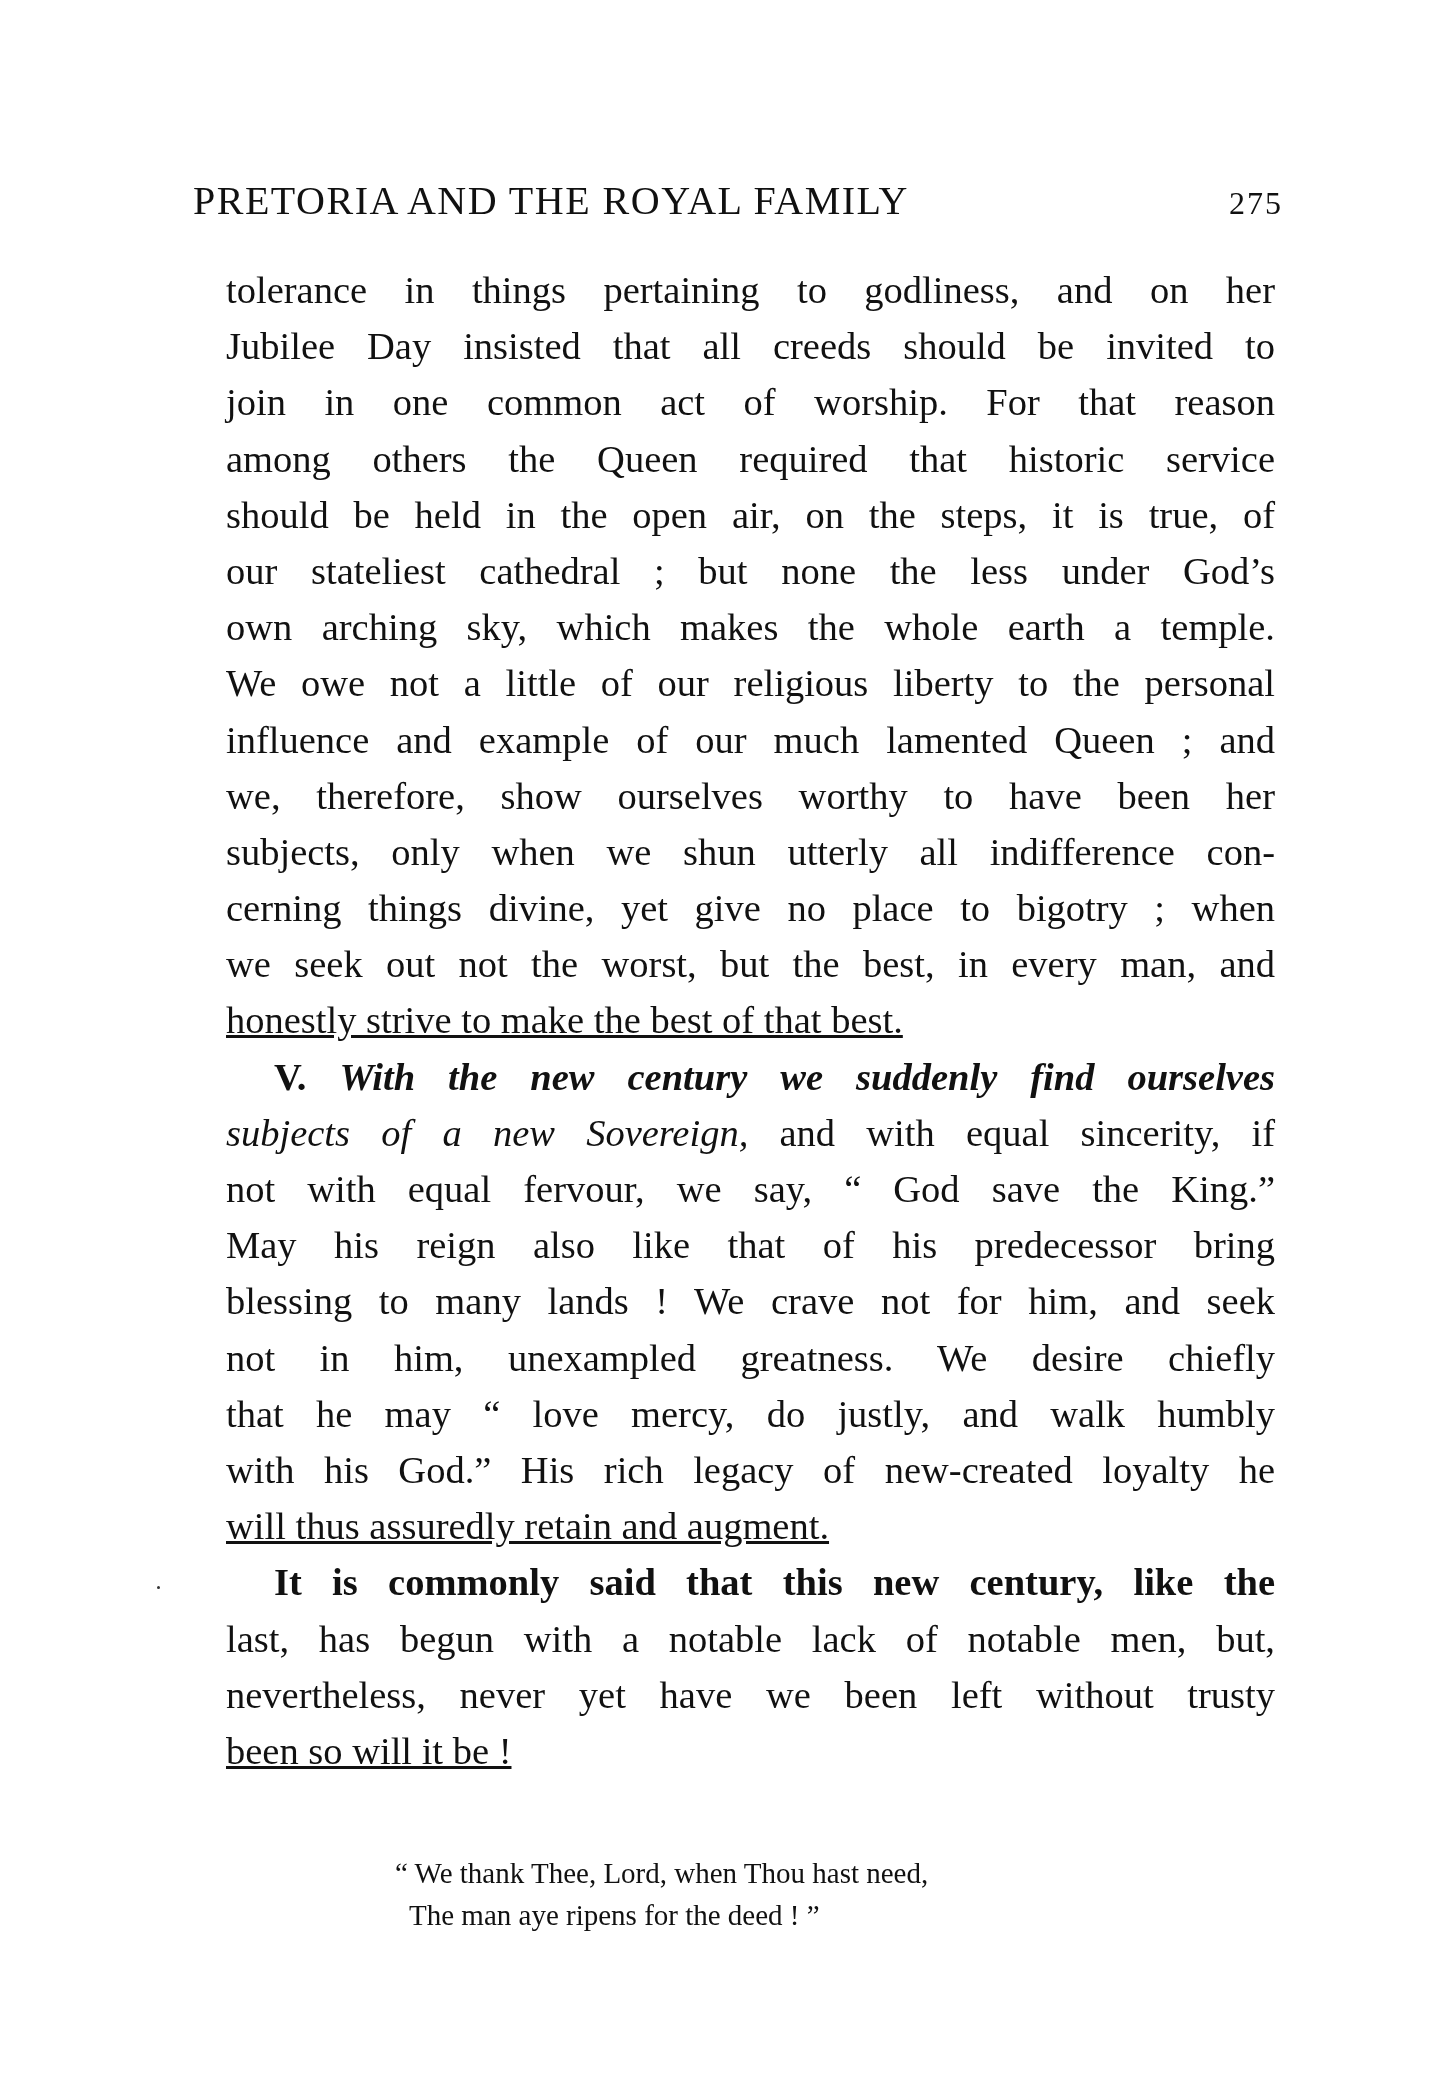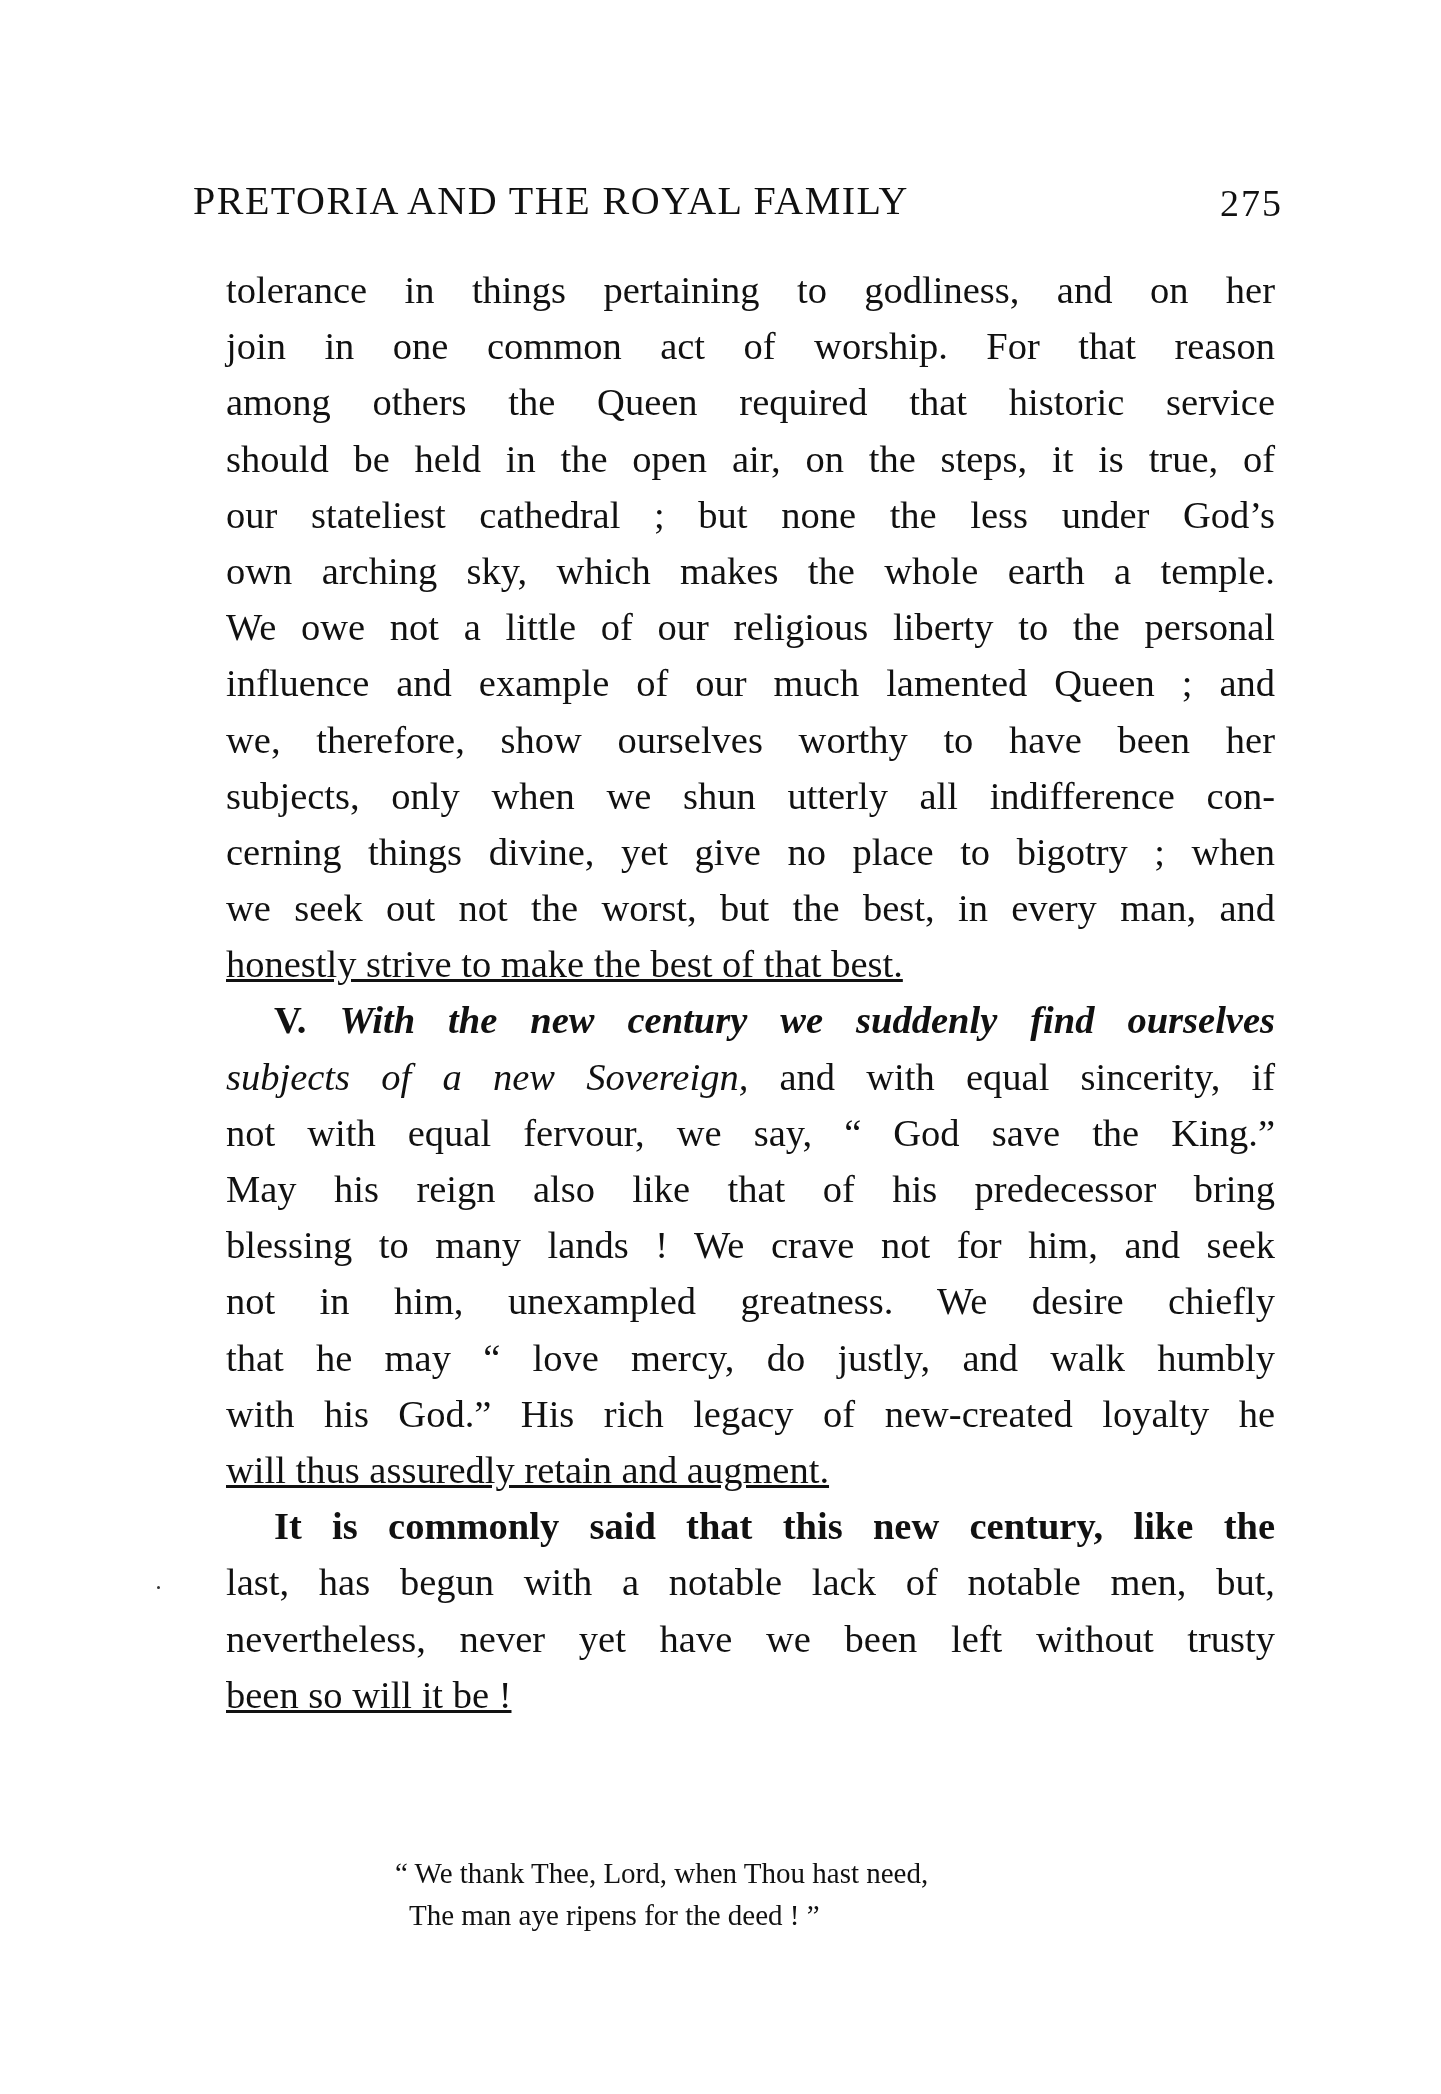--- a/index.html
+++ b/index.html
@@ -2,21 +2,21 @@
 <html><head>
 <meta charset="utf-8">
 <style>
   html, body { margin: 0; padding: 0; background: #ffffff; }
   body { width: 1441px; height: 2094px; position: relative; overflow: hidden; color: #111111;
          font-family: "Liberation Serif", "DejaVu Serif", serif; }
   .page { position: absolute; left: 0; top: 0; width: 1211px; height: 2094px; }
   .running-head { position: absolute; left: 193px; top: 176px; width: 1090px; height: 50px;
                   font-size: 40px; letter-spacing: 1.5px; line-height: 50px; }
   .running-head .title { position: absolute; left: 0; top: 0; }
-  .running-head .pageno { position: absolute; right: 0; top: 2px; font-size: 38px; letter-spacing: 2px; }
+  .running-head .pageno { position: absolute; right: 0; top: 2px; font-size: 32px; letter-spacing: 2px; }
   .body-text { position: absolute; left: 185px; top: 262px; width: 1090px; font-size: 38.5px; line-height: 56.2px; }
   .line { display: block; white-space: nowrap; text-align: justify; text-align-last: justify; height: 56.2px; margin-left: 41px; }
   .line.last { text-align-last: left; text-decoration: underline; }
   .line.indent { padding-left: 48px; font-weight: bold; }
   .ital { font-style: italic; }
   .verse { position: absolute; left: 351px; top: 1852px; font-size: 29px; line-height: 42px; margin-left: 44px; }
   .verse .vline { display: block; white-space: nowrap; }
   .verse .vline.second { padding-left: 14px; font-family: Liberation Serif, serif; }
   .stray-dot { position: absolute; left: 157px; top: 1586px; width: 3px; height: 3px; background: #333; border-radius: 50%; }
 </style>
@@ -25,20 +25,21 @@
 
 <div class="page">
 
   <div class="running-head">
     <span class="title">PRETORIA AND THE ROYAL FAMILY</span>
     <span class="pageno">275</span>
   </div>
 
   <div class="body-text">
     <span class="line">tolerance in things pertaining to godliness, and on her</span>
+    <span class="line">Jubilee Day insisted that all creeds should be invited to</span>
     <span class="line">join in one common act of worship.  For that reason</span>
     <span class="line">among others the Queen required that historic service</span>
     <span class="line">should be held in the open air, on the steps, it is true, of</span>
     <span class="line">our stateliest cathedral ; but none the less under God’s</span>
     <span class="line">own arching sky, which makes the whole earth a temple.</span>
     <span class="line">We owe not a little of our religious liberty to the personal</span>
     <span class="line">influence and example of our much lamented Queen ; and</span>
     <span class="line">we, therefore, show ourselves worthy to have been her</span>
     <span class="line">subjects, only when we shun utterly all indifference con-</span>
     <span class="line">cerning things divine, yet give no place to bigotry ; when</span>

